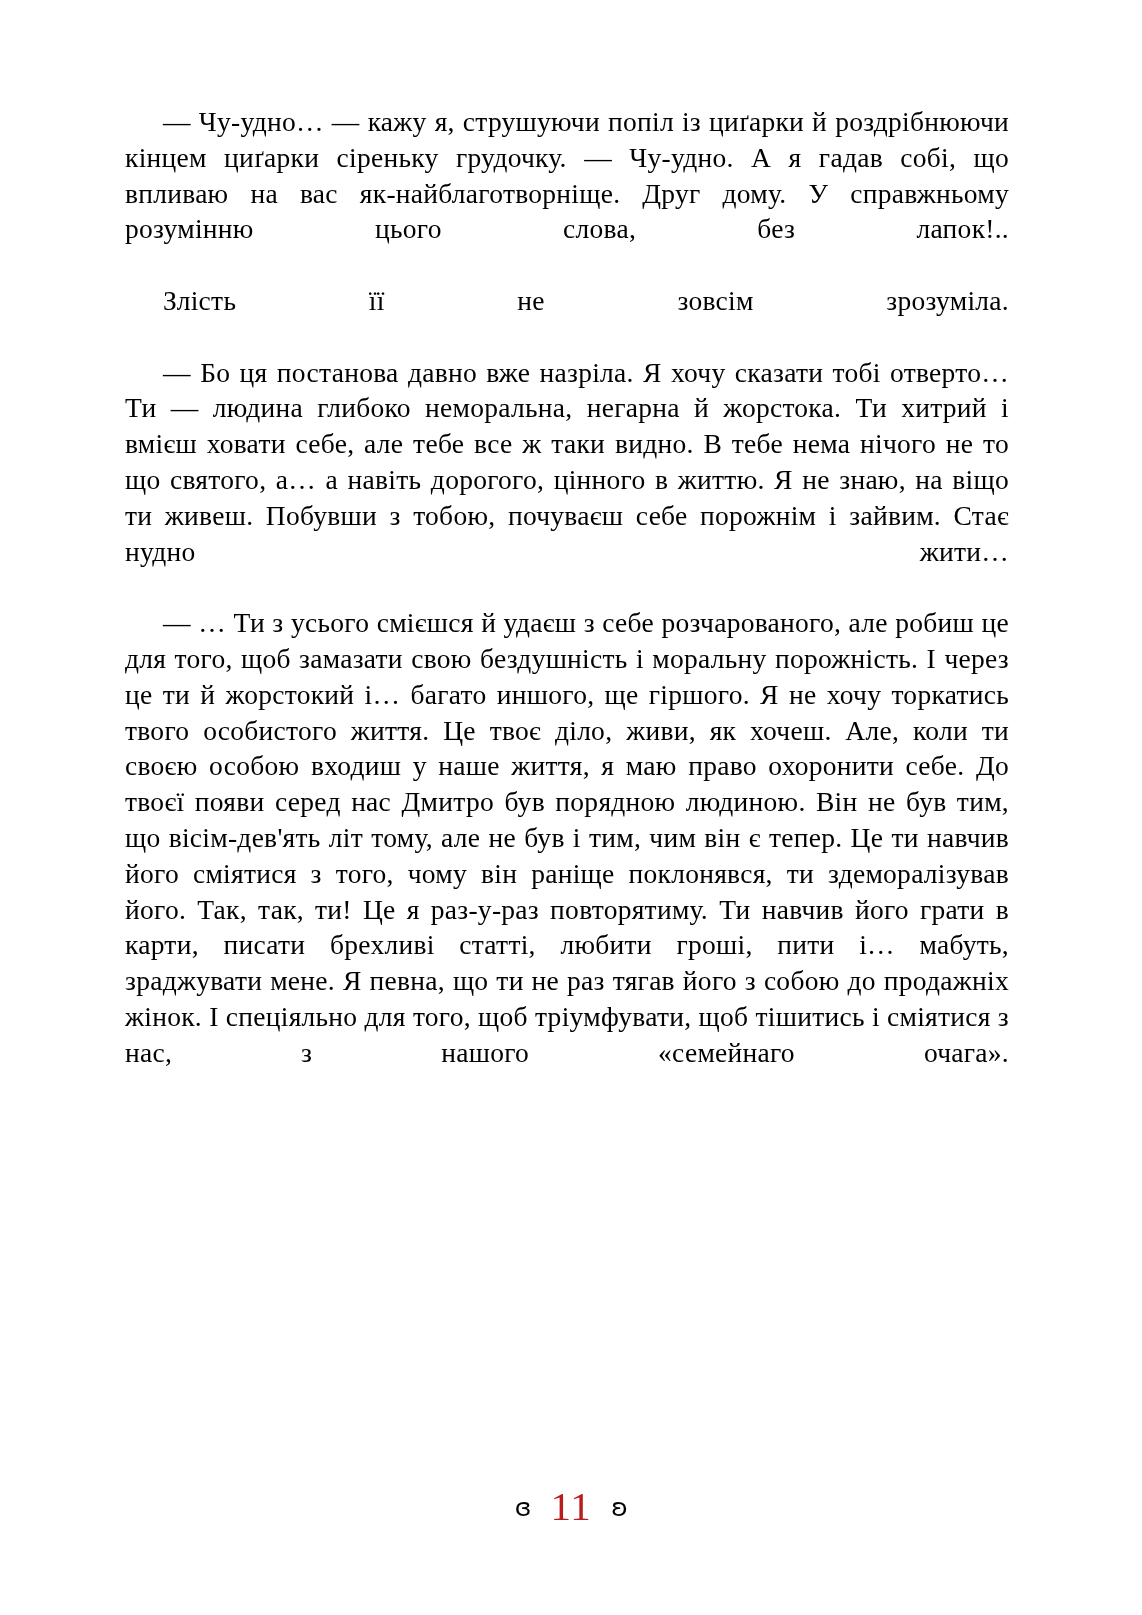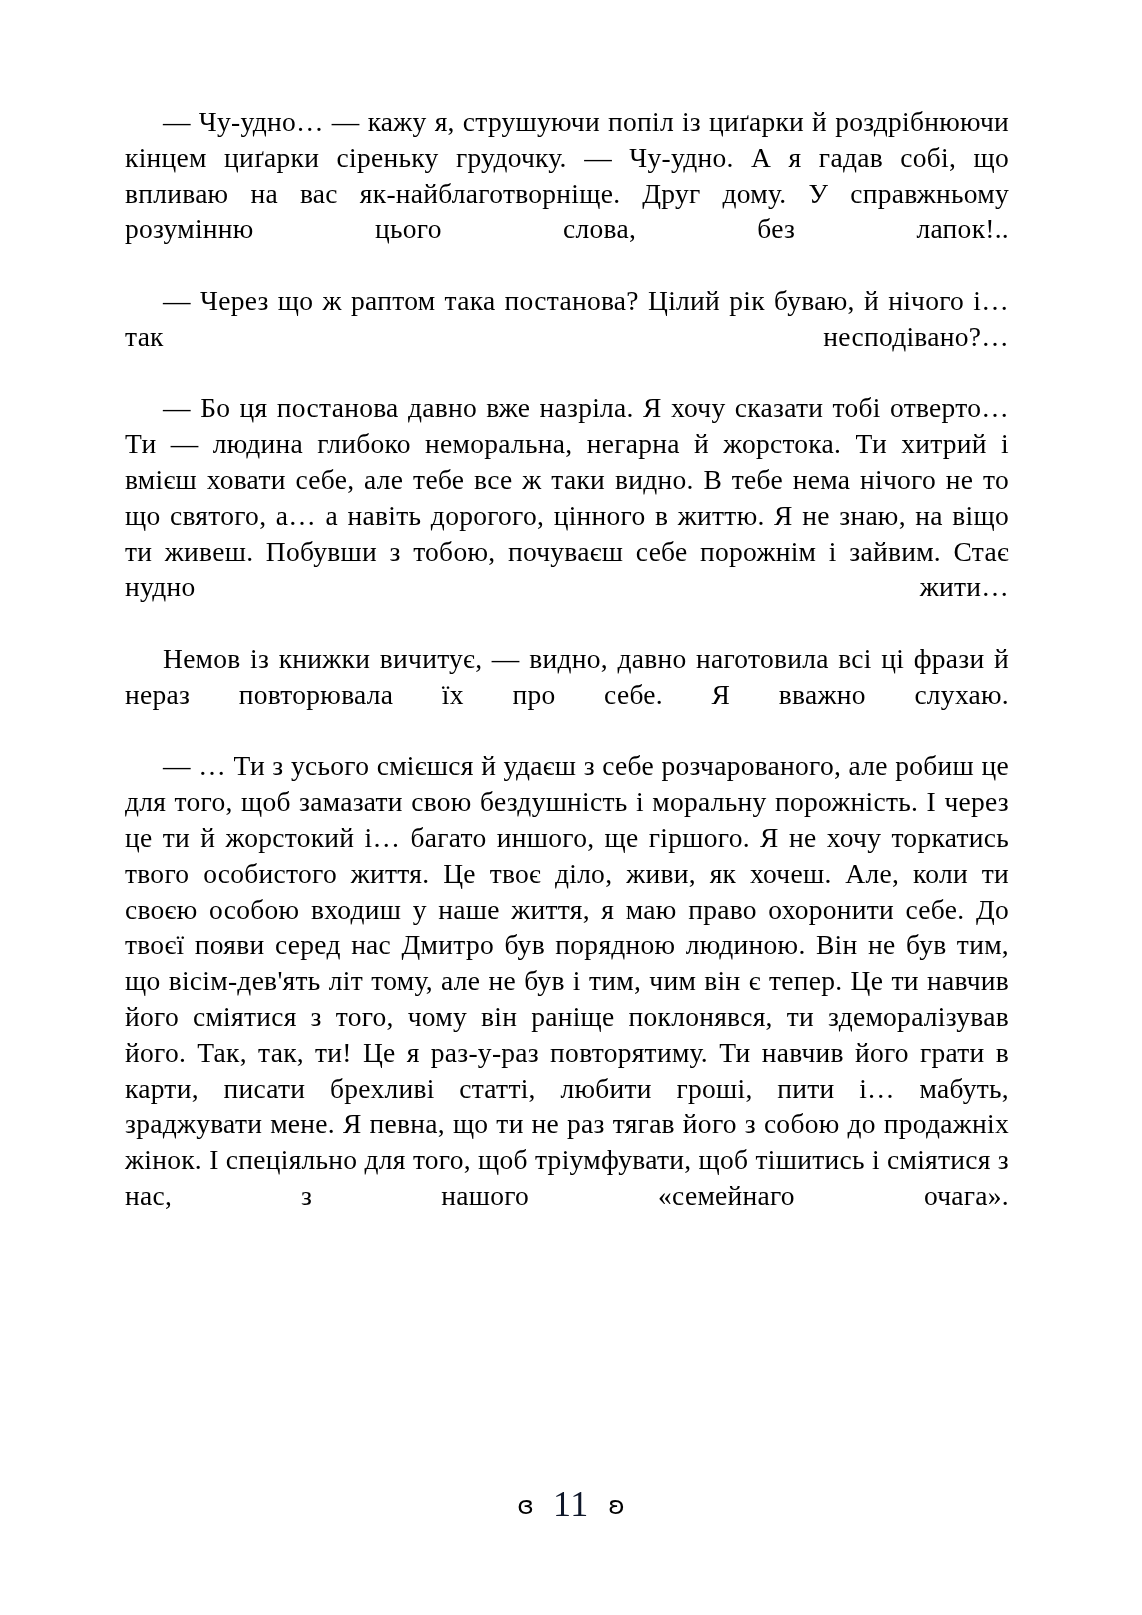--- a/index.html
+++ b/index.html
@@ -70,35 +70,34 @@
     line-height: 1;
     position: relative;
     top: 1px;
   }
 
   .ornament.left  { transform: scaleX(1); }
   .ornament.right { transform: scaleX(-1); }
 
   .page-number {
     font-family: "Liberation Serif", "DejaVu Serif", serif;
-    font-size: 36px;
-    color: #0f172a;
+    font-size: 41px;
+    color: #b91c1c;
     letter-spacing: 0.02em;
   }
 </style>
 </head>
 <body>
 
 <div class="page">
 
   <div class="text-column">
     <p class="para">— Чу-удно… — кажу я, струшуючи попіл із циґарки й роздрібнюючи кінцем циґарки сіреньку грудочку. — Чу-удно. А я гадав собі, що впливаю на вас як-найблаготворніще. Друг дому. У справжньому розумінню цього слова, без лапок!..</p>
-    <p class="para">— Через що ж раптом така постанова? Цілий рік буваю, й нічого і… так несподівано?…</p>
+    <p class="para">Злість її не зовсім зрозуміла.</p>
     <p class="para">— Бо ця постанова давно вже назріла. Я хочу сказати тобі отверто… Ти — людина глибоко неморальна, негарна й жорстока. Ти хитрий і вмієш ховати себе, але тебе все ж таки видно. В тебе нема нічого не то що святого, а… а навіть дорогого, цінного в життю. Я не знаю, на віщо ти живеш. Побувши з тобою, почуваєш себе порожнім і зайвим. Стає нудно жити…</p>
-    <p class="para">Немов із книжки вичитує, — видно, давно наготовила всі ці фрази й нераз повторювала їх про себе. Я вважно слухаю.</p>
     <p class="para">— … Ти з усього смієшся й удаєш з себе розчарованого, але робиш це для того, щоб замазати свою бездушність і моральну порожність. І через це ти й жорстокий і… багато иншого, ще гіршого. Я не хочу торкатись твого особистого життя. Це твоє діло, живи, як хочеш. Але, коли ти своєю особою входиш у наше життя, я маю право охоронити себе. До твоєї появи серед нас Дмитро був порядною людиною. Він не був тим, що вісім-дев'ять літ тому, але не був і тим, чим він є тепер. Це ти навчив його сміятися з того, чому він раніще поклонявся, ти здеморалізував його. Так, так, ти! Це я раз-у-раз повторятиму. Ти навчив його грати в карти, писати брехливі статті, любити гроші, пити і… мабуть, зраджувати мене. Я певна, що ти не раз тягав його з собою до продажніх жінок. І спеціяльно для того, щоб тріумфувати, щоб тішитись і сміятися з нас, з нашого «семейнаго очага».</p>
   </div>
 
   <div class="footer">
     <span class="ornament left">ɞ</span>
     <span class="page-number">11</span>
     <span class="ornament right">ɞ</span>
   </div>
 
 </div>

